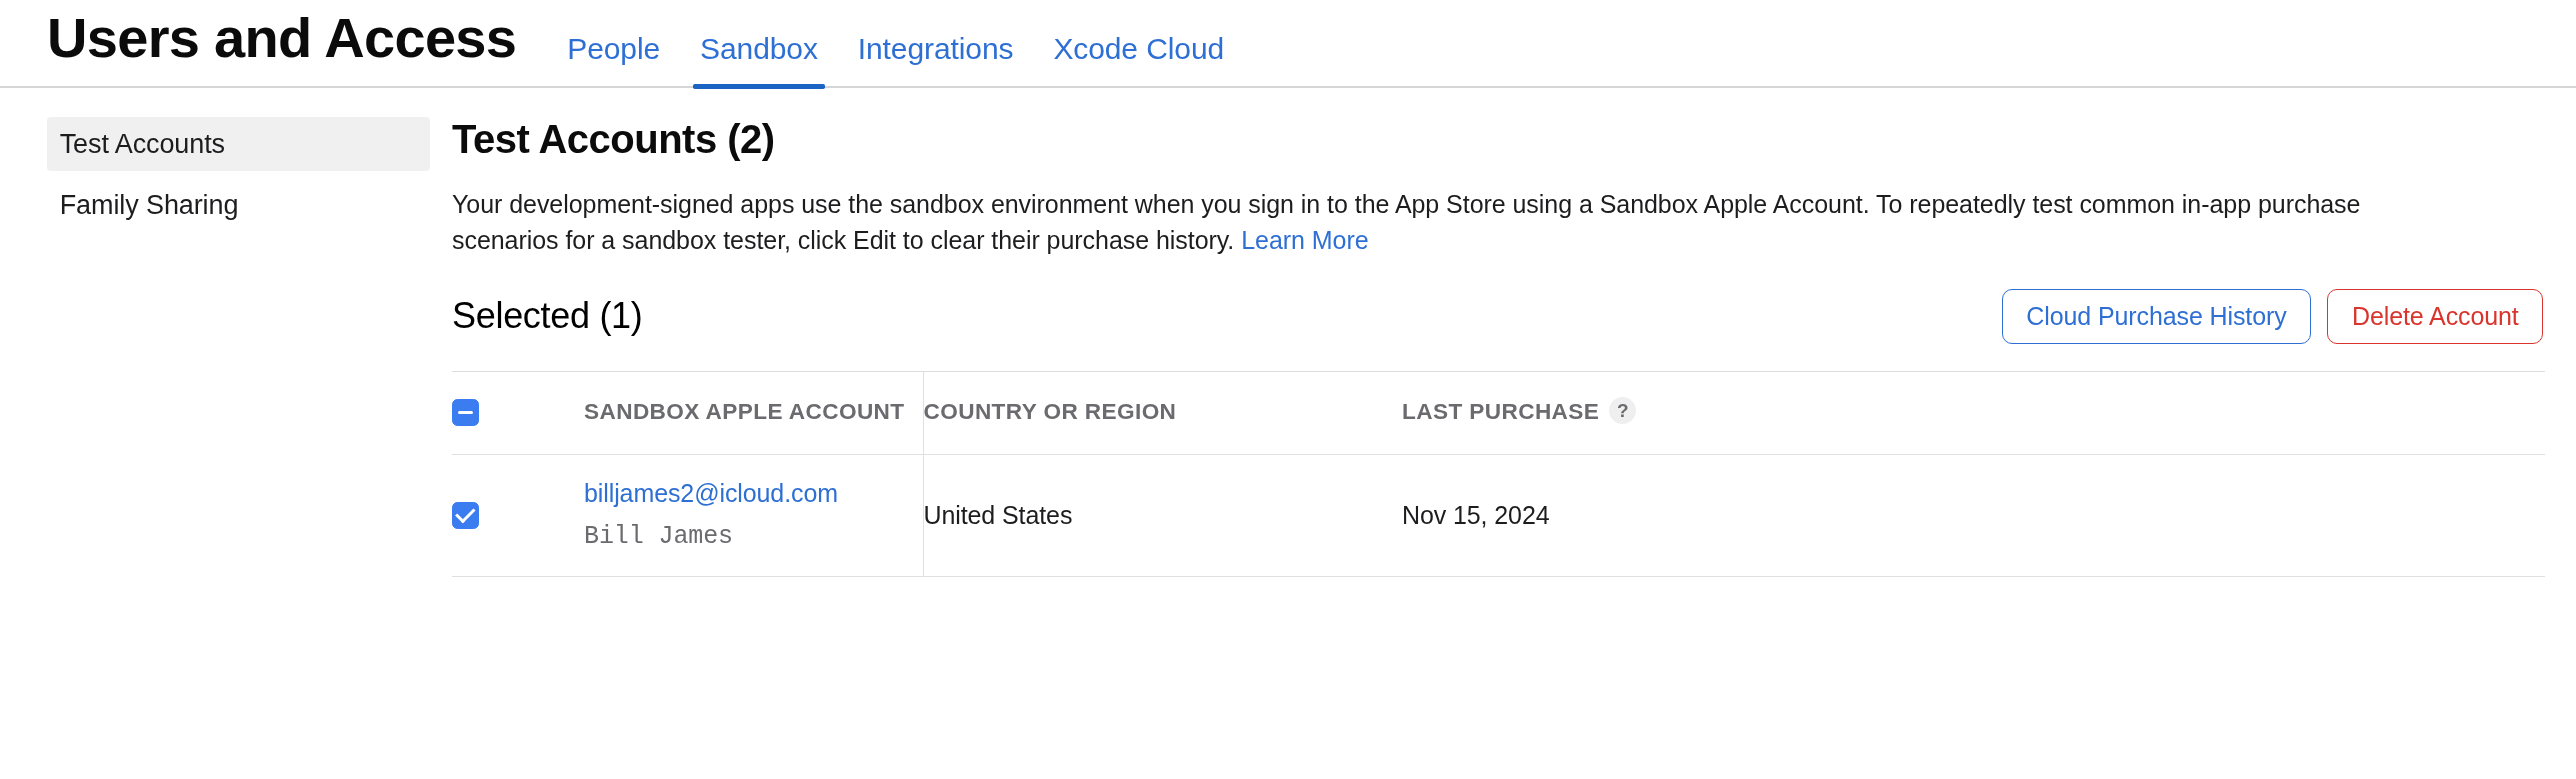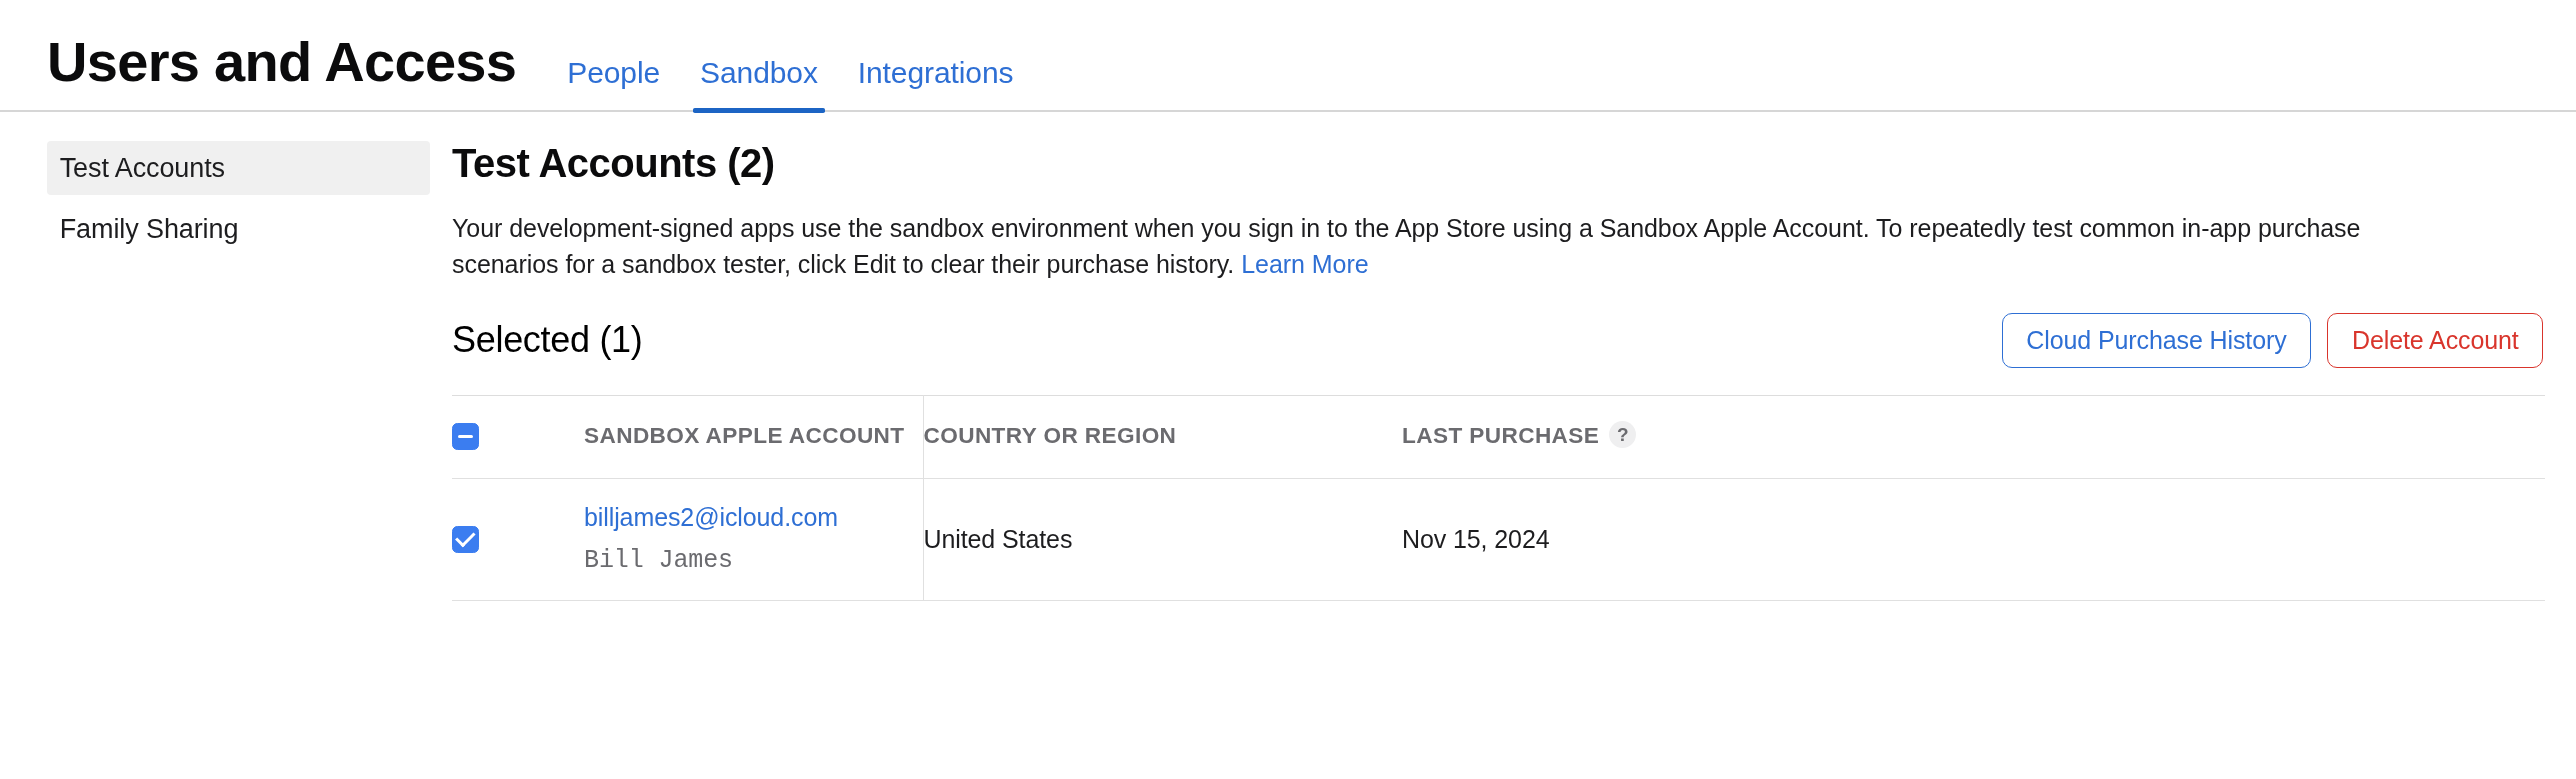--- a/index.html
+++ b/index.html
@@ -13,21 +13,21 @@
     font-family: "Liberation Sans", sans-serif;
     color: #1d1d1f;
     -webkit-font-smoothing: antialiased;
   }
 
   
   .page-header {
     display: flex;
     align-items: flex-end;
     padding: 0 4px 0 47px;
-    height: 112px;
+    height: 88px;
     border-bottom: 2.7px solid #d6d6d6;
     position: relative;
   }
   .page-title {
     font-size: 56px;
     font-weight: 700;
     letter-spacing: -0.7px;
     line-height: 1;
     margin: 0 0 20px 0;
     color: #0b0b0c;
@@ -245,20 +245,21 @@
 </style>
 </head>
 <body>
 
 <div class="page-header">
   <h1 class="page-title">Users and Access</h1>
   <nav class="tabbar">
     <div class="tab">People</div>
     <div class="tab active">Sandbox</div>
     <div class="tab">Integrations</div>
+    <div class="tab">Xcode Cloud</div>
   </nav>
 </div>
 
 <div class="body-wrap">
 
   <aside class="sidebar">
     <div class="side-item selected">Test Accounts</div>
     <div class="side-item">Family Sharing</div>
   </aside>
 

